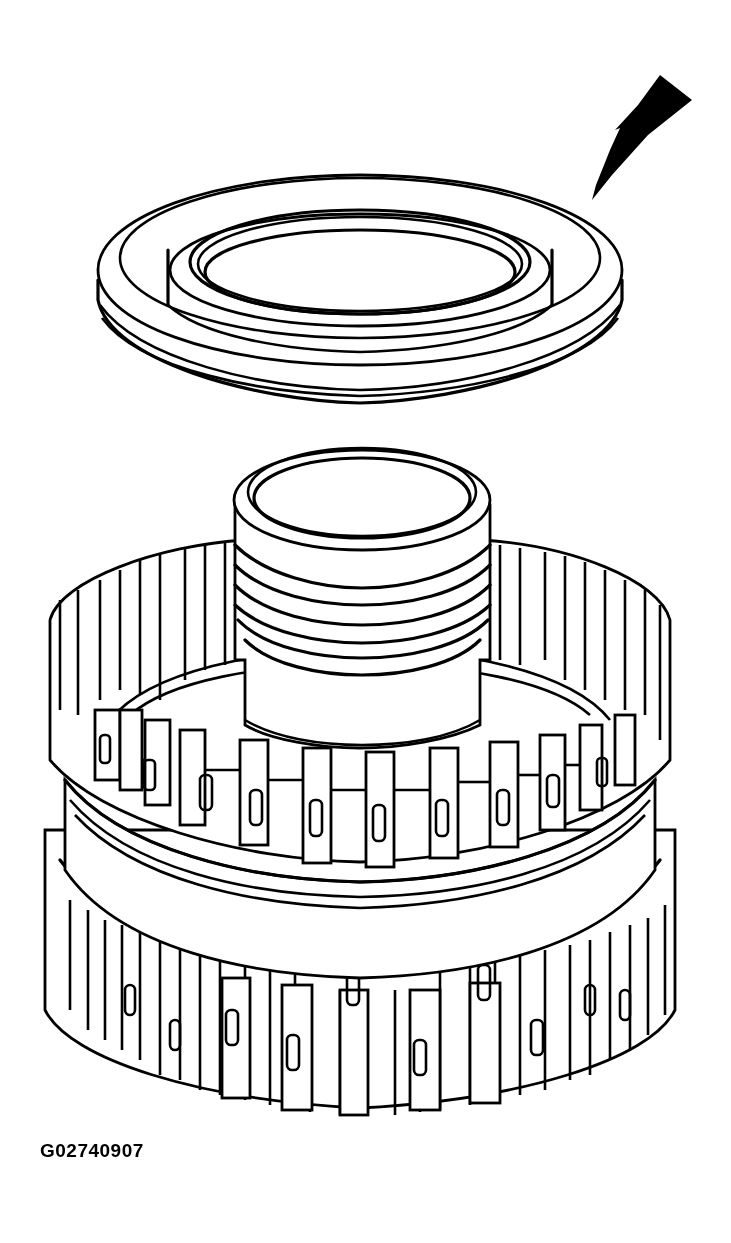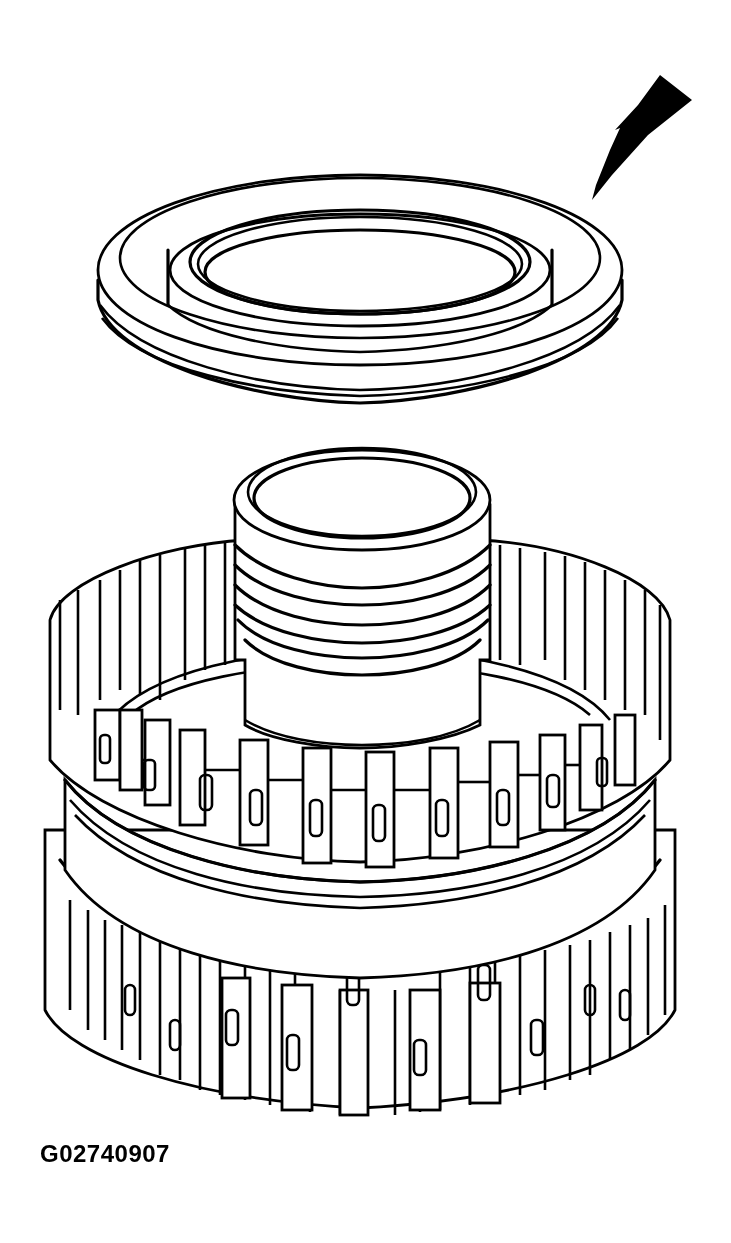--- a/index.html
+++ b/index.html
@@ -1,20 +1,20 @@
 <!DOCTYPE html>
 <html><head>
   <meta charset="utf-8">
   <style>
     html, body { margin: 0; padding: 0; background: #ffffff; }
     body { width: 731px; height: 1243px; position: relative; overflow: hidden; font-family: "Liberation Sans", sans-serif; }
     .figure { position: absolute; left: 0; top: 0; width: 731px; height: 1243px; }
     .caption {
       position: absolute; left: 40px; top: 1140px;
-      font-family: "Liberation Sans", sans-serif; font-size: 24px; font-weight: bold;
+      font-family: "Liberation Sans", sans-serif; font-size: 19px; font-weight: bold;
       color: #000000; letter-spacing: 0.5px;
     }
     svg .ln { fill: none; stroke: #000; stroke-width: 3.2; stroke-linejoin: round; stroke-linecap: round; }
     svg .ln2 { fill: none; stroke: #000; stroke-width: 2.6; }
     svg .fillw { fill: #fff; stroke: #000; stroke-width: 2.8; }
     svg .arrow { fill: #000; stroke: none; }
   </style>
 </head>
 <body>
 

